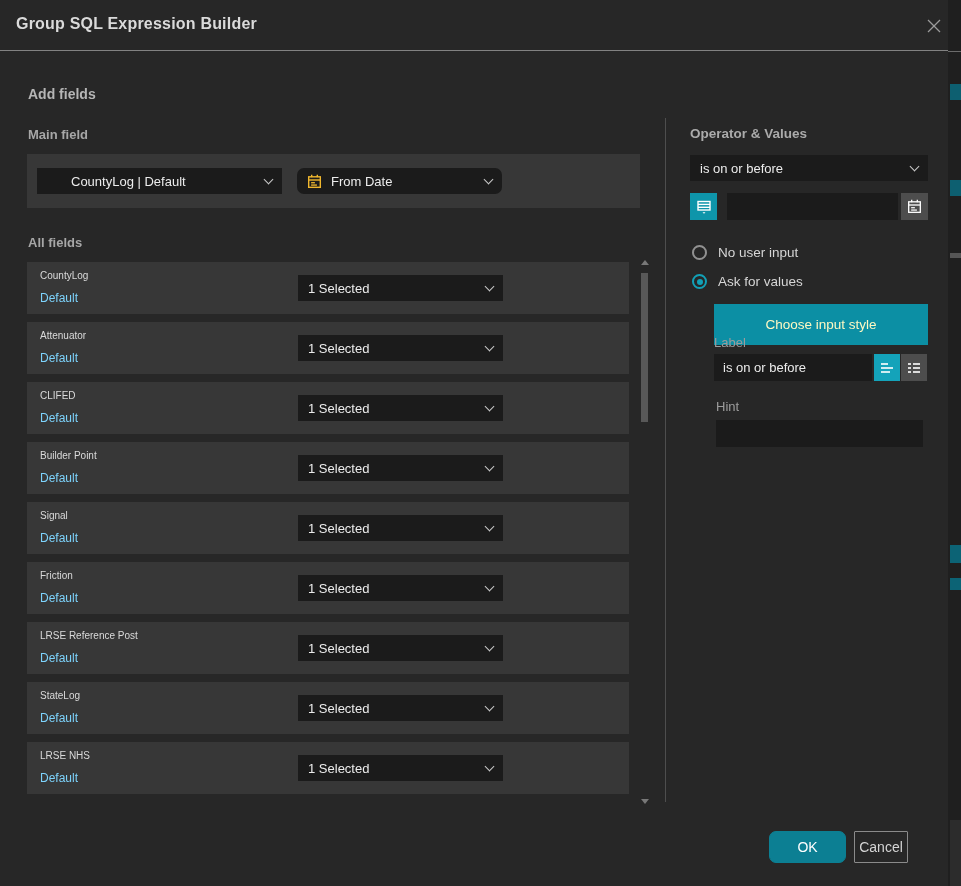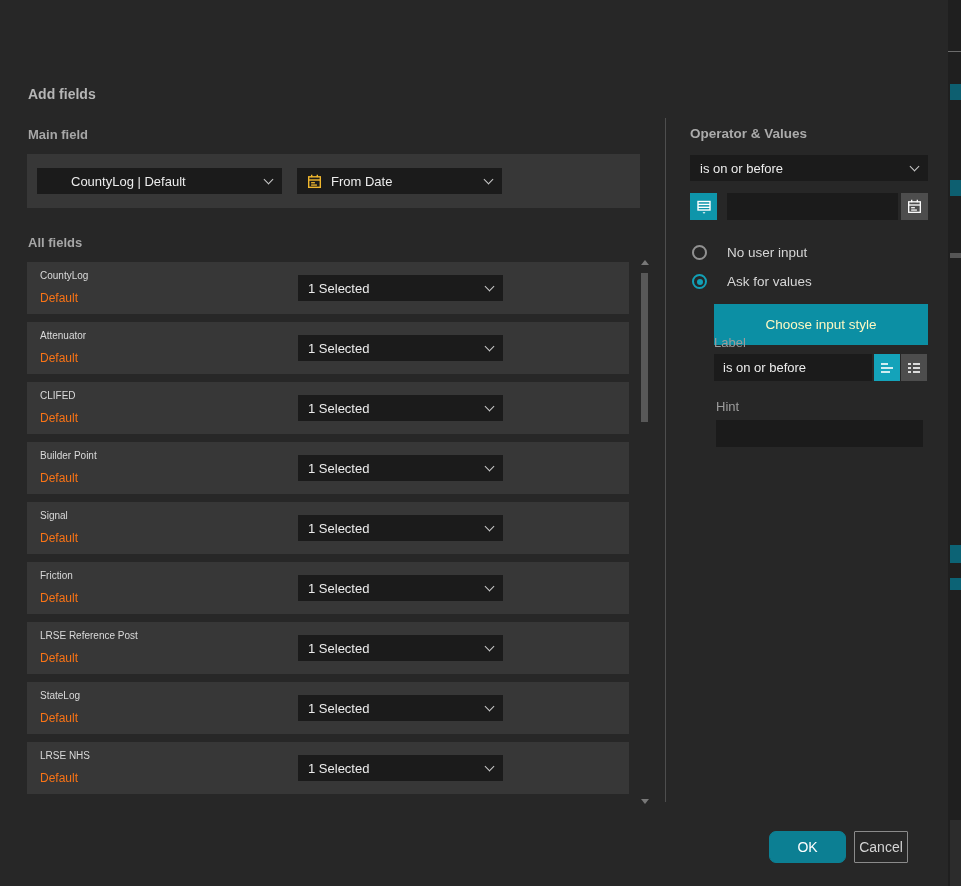--- a/index.html
+++ b/index.html
@@ -36,45 +36,45 @@
   .dd .dd-label { flex:1; white-space:nowrap; overflow:hidden; }
   .chev {
     width:7px; height:7px; flex:none;
     border-right:1.5px solid #c9c9c9; border-bottom:1.5px solid #c9c9c9;
     transform:rotate(45deg); margin-top:-4px;
   }
 
   
   .main-panel { position:absolute; left:27px; top:154px; width:613px; height:54px; background:#373737; }
   .dd-source { position:absolute; left:10px;  top:14px; width:245px; height:26px;padding-left:34px; }
-  .dd-field  { position:absolute; left:270px; top:14px; width:205px; height:26px; }
+  .dd-field  { position:absolute; left:270px; top:14px; width:205px; height:26px;border-radius:7px; }
   .dd-field .cal { margin-right:9px; }
 
   
   .list { position:absolute; left:27px; top:262px; width:602px; }
   .row { position:relative; width:602px; height:52px; background:#373737; margin-bottom:8px; }
   .row .fname { position:absolute; left:13px; top:8px;  font-size:10px; color:#dadada; }
-  .row .fsub  { position:absolute; left:13px; top:29px; font-size:12px; color:#f97316; }
+  .row .fsub  { position:absolute; left:13px; top:29px; font-size:12px; color:#7dd3fc; }
   .row .dd    { position:absolute; left:271px; top:13px; width:205px; height:26px;gap:32px; }
 
   
   .sbar { position:absolute; left:640px; top:258px; width:10px; height:548px; }
   .sb-up   { position:absolute; left:1px; top:2px;    width:0; height:0; border-left:4px solid transparent; border-right:4px solid transparent; border-bottom:5px solid #787878; }
   .sb-down { position:absolute; left:1px; bottom:2px; width:0; height:0; border-left:4px solid transparent; border-right:4px solid transparent; border-top:5px solid #787878; }
   .sb-thumb{ position:absolute; left:1px; top:15px; width:7px; height:149px; background:#585858; }
 
   
   .vdivider { position:absolute; left:665px; top:118px; width:1px; height:684px; background:#4e4e4e; }
   .dd-op { position:absolute; left:690px; top:155px; width:238px; height:26px; }
   .btn-unique { position:absolute; left:690px; top:193px; width:27px; height:27px; background:#0e95aa; display:flex; align-items:center; justify-content:center; cursor:pointer; }
   .inp { background:#1b1b1b; border:none; outline:none; color:#ececec; font-size:13px; font-family:"Liberation Sans",sans-serif; padding:0 9px; }
   .inp-value { position:absolute; left:727px; top:193px; width:171px; height:27px; }
   .btn-cal { position:absolute; left:901px; top:193px; width:27px; height:27px; background:#4d4d4d; display:flex; align-items:center; justify-content:center; cursor:pointer; }
 
-  .radio-row { position:absolute; left:692px; display:flex; align-items:center; gap:20px; cursor:pointer; }
+  .radio-row { position:absolute; left:692px; display:flex; align-items:center; gap:11px; cursor:pointer; }
   .radio-row-1 { top:245px; }
   .radio-row-2 { top:274px; }
   .radio { width:15px; height:15px; border-radius:50%; border:2px solid #919191; flex:none; position:relative; background:transparent; }
   .radio.selected { border-color:#12a0b6; }
   .radio.selected::after { content:""; position:absolute; left:2.5px; top:2.5px; width:6px; height:6px; border-radius:50%; background:#12a0b6; }
   .radio-label { font-size:13.5px; color:#d6d6d6; }
 
   .btn-choose {
     position:absolute; left:714px; top:304px; width:214px; height:41px;
     background:#0c8fa4; color:#fef9c3; font-size:13.5px;
@@ -102,20 +102,29 @@
   
   .sliver { position:absolute; left:948px; top:0; width:13px; height:886px; background:#1f1f1f; overflow:hidden; }
   .sliver .line { position:absolute; left:0; top:51px; width:13px; height:1px; background:#6b6b6b; }
   .frag { position:absolute; left:2px; width:11px; }
 </style>
 </head>
 <body>
 
 <div class="dialog">
 
+  <div class="titlebar">
+    <div class="title">Group SQL Expression Builder</div>
+    <div class="close-btn">
+      <svg width="18" height="18" viewBox="0 0 18 18">
+        <line x1="3" y1="3" x2="15" y2="15" stroke="#9a9a9a" stroke-width="1.3"></line>
+        <line x1="15" y1="3" x2="3" y2="15" stroke="#9a9a9a" stroke-width="1.3"></line>
+      </svg>
+    </div>
+  </div>
 
   <div class="h-add">Add fields</div>
   <div class="h-main">Main field</div>
 
   <div class="main-panel">
     <div class="dd dd-source">
       <span class="dd-label">CountyLog | Default</span>
       <span class="chev"></span>
     </div>
     <div class="dd dd-field">

